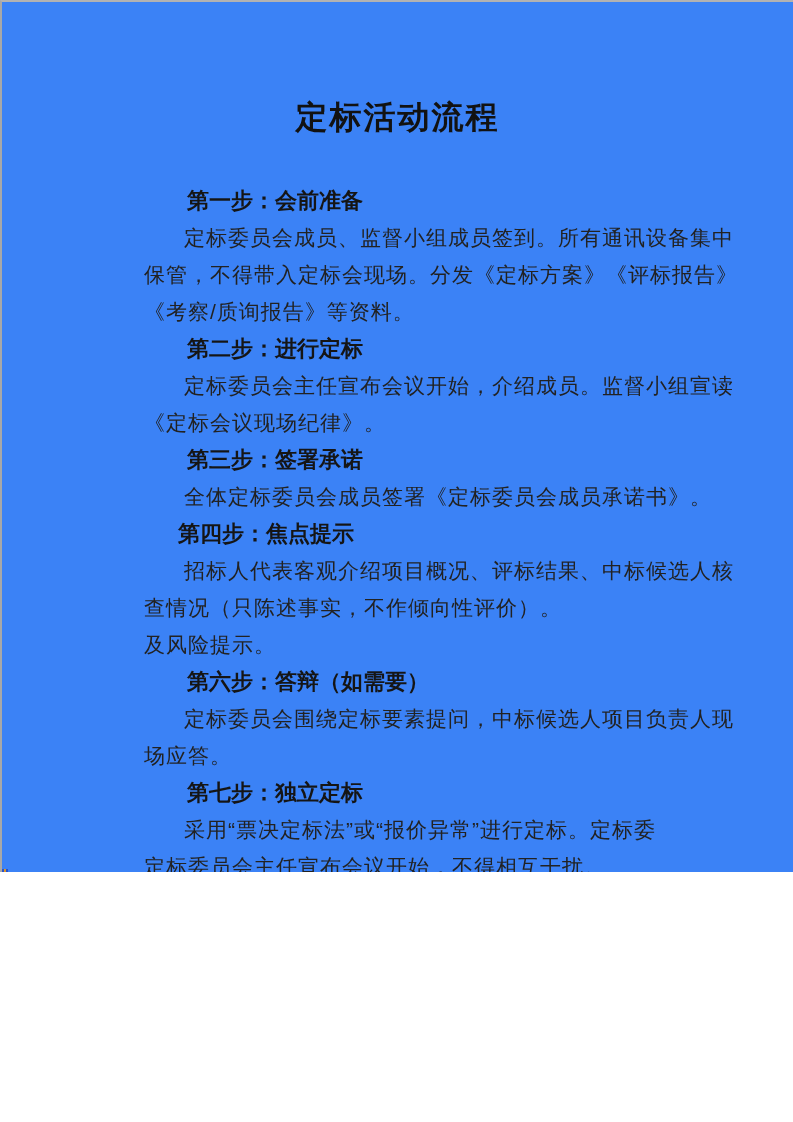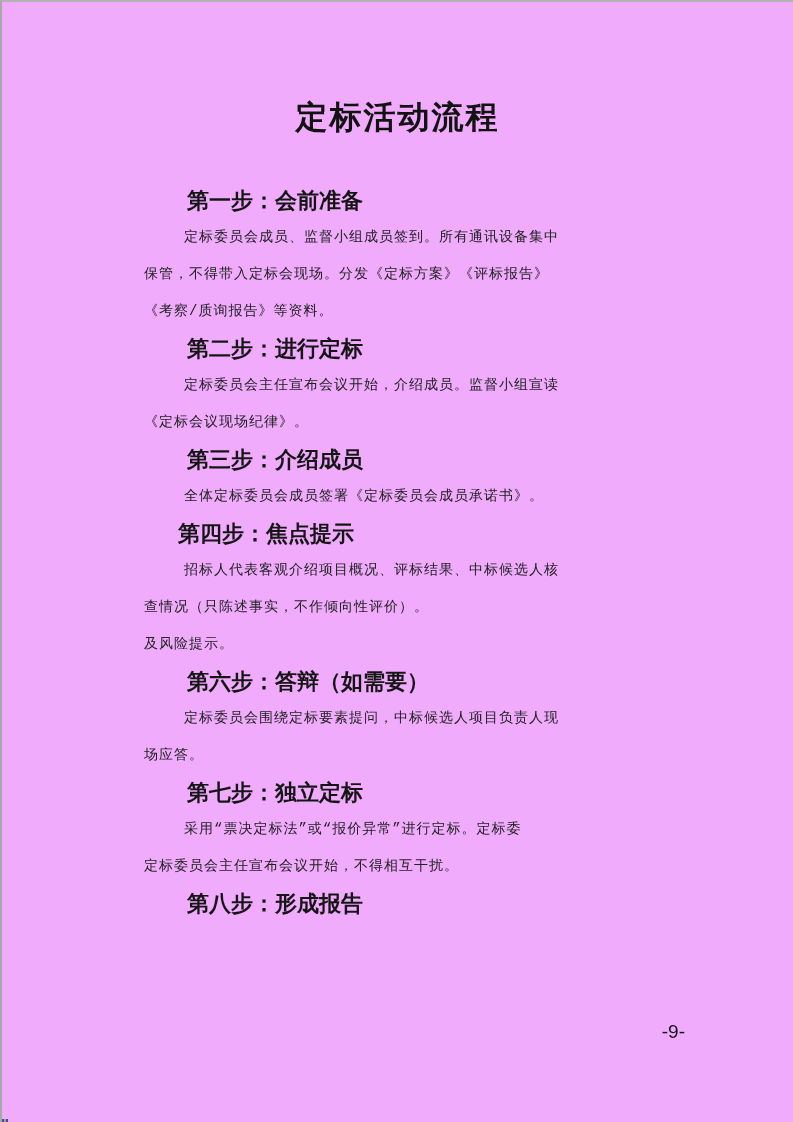--- a/index.html
+++ b/index.html
@@ -3,22 +3,22 @@
 <meta charset="utf-8">
 <style>
   html, body {
     margin: 0;
     padding: 0;
     background: #ffffff;
   }
   .page {
     position: relative;
     width: 793px;
-    height: 1122px;
-    background: #f0abfc;
+    height: 872px;
+    background: #3b82f6;
     border-left: 2px solid #a8a8a8;
     border-top: 2px solid #b2b2b2;
     box-sizing: border-box;
     overflow: hidden;
   }
   .title {
     position: absolute;
     top: 94px;
     left: 0;
     right: 0;
@@ -46,22 +46,22 @@
     font-family: "Liberation Sans", "DejaVu Sans", sans-serif;
     font-weight: bold;
     font-size: 22px;
     color: #151515;
     padding-left: 43px;
   }
   .h.h-four {
     padding-left: 34px;
   }
   .b {
-    font-family: Liberation Mono, monospace;
-    font-size: 14px;
+    font-family: Liberation Sans, sans-serif;
+    font-size: 21px;
     letter-spacing: 1px;
     color: #222222;
   }
   .b.first {
     padding-left: 40px;
   }
   .pagenum {
     position: absolute;
     top: 1019px;
     right: 108px;
@@ -96,21 +96,21 @@
 
     <div class="line h">第一步：会前准备</div>
     <div class="line b first">定标委员会成员、监督小组成员签到。所有通讯设备集中</div>
     <div class="line b">保管，不得带入定标会现场。分发《定标方案》《评标报告》</div>
     <div class="line b">《考察/质询报告》等资料。</div>
 
     <div class="line h">第二步：进行定标</div>
     <div class="line b first">定标委员会主任宣布会议开始，介绍成员。监督小组宣读</div>
     <div class="line b">《定标会议现场纪律》。</div>
 
-    <div class="line h">第三步：介绍成员</div>
+    <div class="line h">第三步：签署承诺</div>
     <div class="line b first">全体定标委员会成员签署《定标委员会成员承诺书》。</div>
 
     <div class="line h h-four">第四步：焦点提示</div>
     <div class="line b first">招标人代表客观介绍项目概况、评标结果、中标候选人核</div>
     <div class="line b">查情况（只陈述事实，不作倾向性评价）。</div>
 
     <div class="line b">及风险提示。</div>
 
     <div class="line h">第六步：答辩（如需要）</div>
     <div class="line b first">定标委员会围绕定标要素提问，中标候选人项目负责人现</div>

